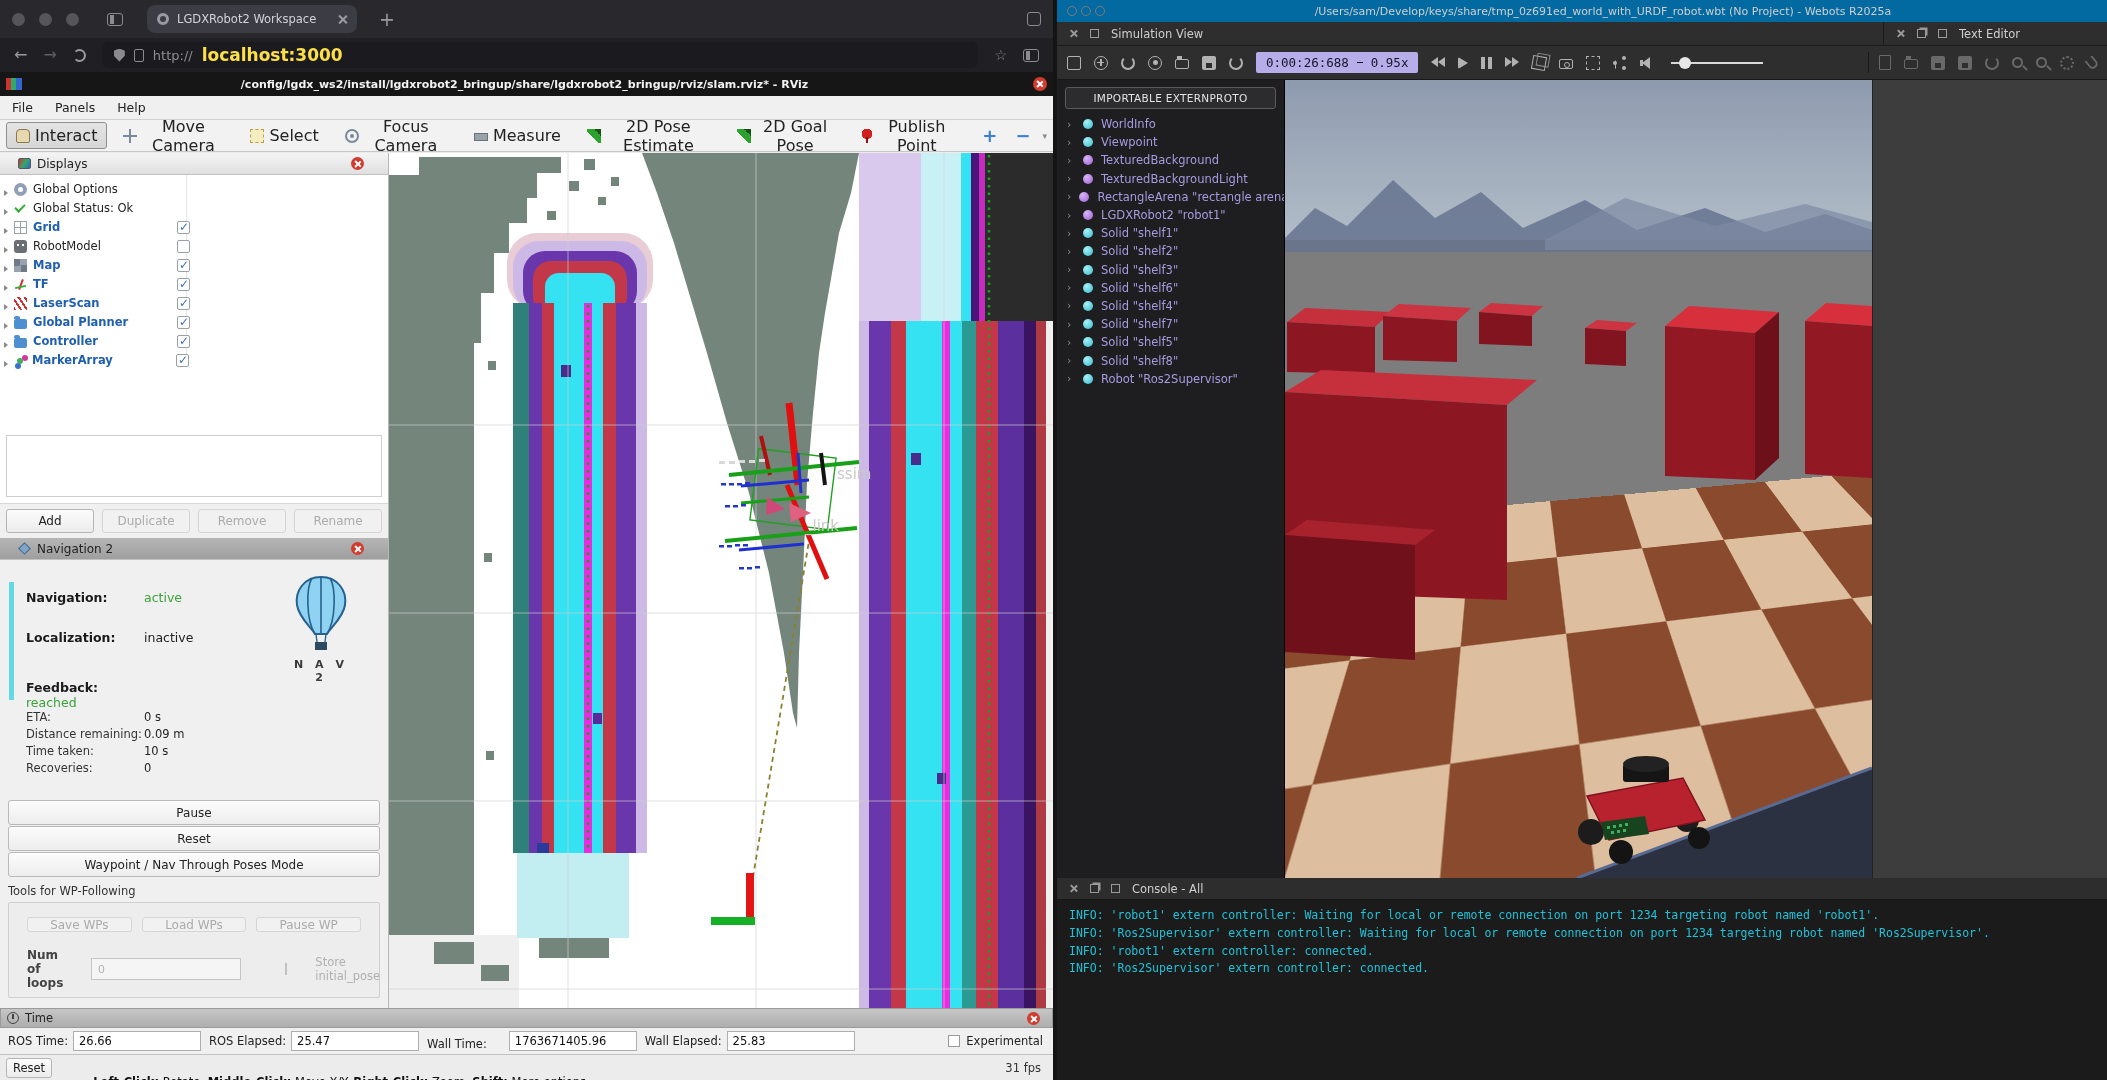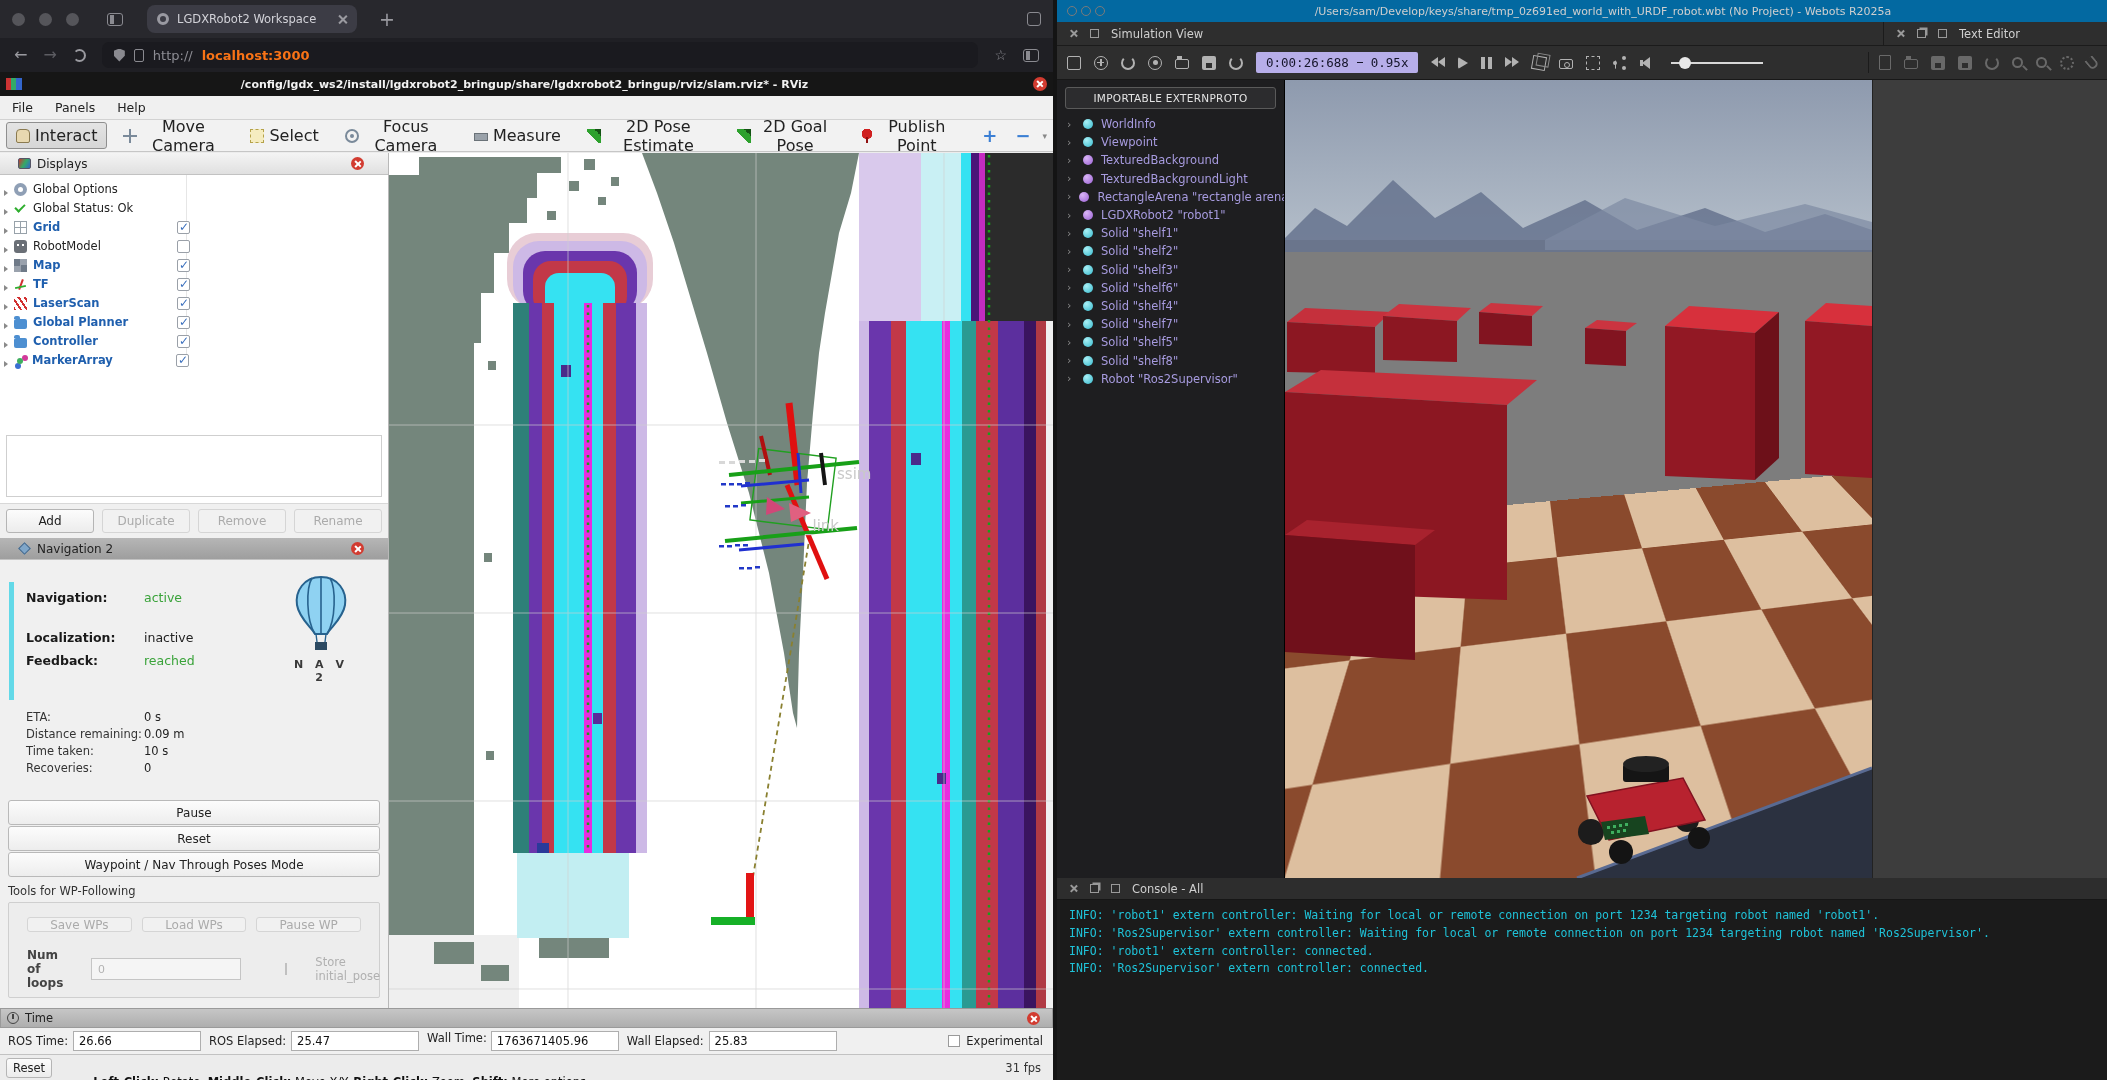--- a/index.html
+++ b/index.html
@@ -21,21 +21,21 @@
   .plus{color:#9a9aa0;font-size:19px;margin-left:12px}
   .gridico{margin-left:auto;width:14px;height:14px;border:1.5px solid #8a8a90;border-radius:3px}
   .urlbar{height:34px;background:#1f1f24;display:flex;align-items:center;padding:0 14px;gap:16px}
   .navarr{color:#9a9aa0;font-size:16px;line-height:1}
   .navarr.dim{color:#5c5c62}
   .reload{width:13px;height:13px;border:2px solid #9a9aa0;border-radius:50%;border-left-color:transparent}
   .urlpill{flex:1;height:26px;background:#1a1a1f;border-radius:7px;display:flex;align-items:center;gap:9px;padding:0 12px}
   .shield{width:11px;height:13px;background:#8a8a90;clip-path:polygon(50% 0,100% 18%,100% 55%,50% 100%,0 55%,0 18%)}
   .pageico{width:10px;height:13px;border:1.5px solid #8a8a90;border-radius:2px}
   .scheme{font-size:13px;color:#8d8d94}
-  .host{font-size:13px;color:#f97316;font-weight:bold}
+  .host{font-size:17px;color:#fde047;font-weight:bold}
   .star{color:#8a8a90;font-size:14px}
 
   
   .rviz{position:absolute;left:0;top:72px;width:1053px;height:1008px;background:#ececec}
   .rvtitle{height:24px;background:#161616;display:flex;align-items:center;color:#e8e8e8}
   .rvlogo{width:16px;height:12px;margin-left:6px;background:linear-gradient(90deg,#c33 30%,#3a6 30% 60%,#36c 60%)}
   .rvtitle .t{flex:1;text-align:center;font-size:11px;font-weight:bold;color:#f2f2f2;white-space:nowrap;overflow:hidden}
   .redclose{width:14px;height:14px;background:#d23b30;border-radius:50%;position:relative;margin:0 6px;flex:none}
   .redclose::before,.redclose::after{content:"";position:absolute;left:50%;top:3px;width:1.5px;height:8px;background:#fff;margin-left:-1px}
   .redclose::before{transform:rotate(45deg)}.redclose::after{transform:rotate(-45deg)}
@@ -389,21 +389,21 @@
                   <div class="srow" style="top: 30px;">
                     <span class="lab">Navigation:</span>
                     <span class="val green">active</span>
                   </div>
 
                   <div class="srow" style="top: 70px;">
                     <span class="lab">Localization:</span>
                     <span class="val dark">inactive</span>
                   </div>
 
-                  <div class="srow" style="top: 93px;">
+                  <div class="srow" style="top: 120px; flex-direction: column;">
                     <span class="lab">Feedback:</span>
                     <span class="val green">reached</span>
                   </div>
                 </div>
               <div class="balloon">
                 <svg width="66" height="78" viewBox="0 0 66 78">
                   <path d="M33,3 C16,3 7,17 9,31 C11,44 23,53 27,60 L39,60 C43,53 55,44 57,31 C59,17 50,3 33,3 Z" fill="#8fd2f2" stroke="#27628e" stroke-width="2"></path>
                   <path d="M24,4 C18,14 18,46 27,60 M42,4 C48,14 48,46 39,60 M33,3 L33,60" fill="none" stroke="#27628e" stroke-width="1.6"></path>
                   <line x1="28" y1="60" x2="29" y2="68" stroke="#27628e" stroke-width="1.4"></line>
                   <line x1="38" y1="60" x2="37" y2="68" stroke="#27628e" stroke-width="1.4"></line>
@@ -598,21 +598,21 @@
             <span style="display:flex;align-items:center;gap:5px">
               <span class="tlabel">ROS Time:</span>
               <input class="tinput" readonly="" value="26.66" style="">
             </span>
 
             <span style="display:flex;align-items:center;gap:5px">
               <span class="tlabel">ROS Elapsed:</span>
               <input class="tinput" readonly="" value="25.47" style="">
             </span>
 
-            <span style="display:flex;align-items:flex-start;gap:4px">
+            <span style="display:flex;align-items:flex-end;gap:22px">
               <span class="tlabel">Wall Time:</span>
               <input class="tinput" readonly="" value="1763671405.96" style="">
             </span>
 
             <span style="display:flex;align-items:center;gap:5px">
               <span class="tlabel">Wall Elapsed:</span>
               <input class="tinput" readonly="" value="25.83" style="">
             </span>
           </div>
         <div class="expwrap" style="position:absolute;right:10px;top:26px">

